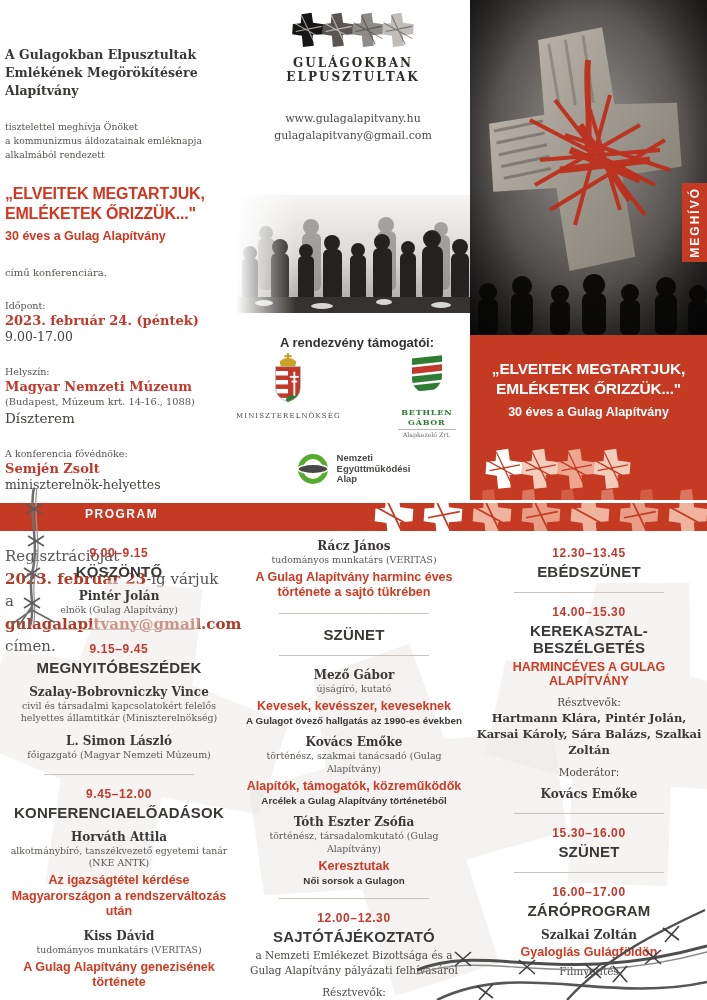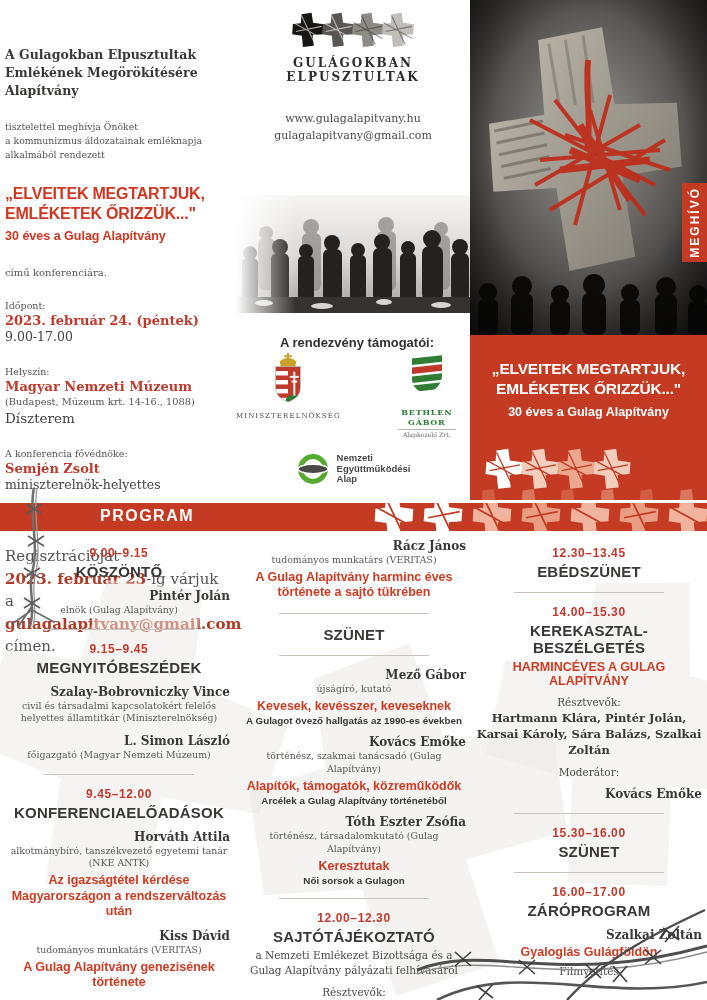--- a/index.html
+++ b/index.html
@@ -63,37 +63,37 @@
                     line-height:1.3;color:#fff;letter-spacing:-.2px;text-align:center;}
   .red-box-sub{margin-top:6px;font-family:"Liberation Sans",sans-serif;font-weight:bold;
                font-size:12.5px;color:#fff;text-align:center;}
   .red-box-crosses{position:absolute;left:16px;top:113px;display:flex;}
   .red-box-crosses svg{margin:0 -3px;}
   .red-box-strip{position:absolute;left:0;top:153px;width:237px;display:flex;opacity:.55;}
 
   
   .band{position:absolute;left:0;top:503px;width:707px;height:28px;background:var(--red);
         z-index:3;overflow:hidden;}
-  .band-label{position:absolute;left:100px;top:4px;color:#fff;font-family:"Liberation Sans",sans-serif;
-              font-weight:bold;font-size:16px;letter-spacing:1.5px;}
+  .band-label{position:absolute;left:85px;top:4px;color:#fff;font-family:"Liberation Sans",sans-serif;
+              font-weight:bold;font-size:12px;letter-spacing:1.5px;}
   .band-pattern{position:absolute;left:372px;top:-9px;display:flex;gap:5px;}
 
   
   .col{position:absolute;z-index:2;text-align:center;}
   .col1{left:8px;top:546px;width:222px;}
   .col2{left:242px;top:539px;width:224px;}
   .col3{left:476px;top:546px;width:226px;}
   .col > :first-child{margin-top:0;}
   .p-time{color:var(--red-time);font-family:"Liberation Sans",sans-serif;font-weight:bold;
           font-size:12px;letter-spacing:.6px;margin-top:12px;}
   .p-heading{color:#3a3836;font-family:"Liberation Sans",sans-serif;font-weight:bold;
              font-size:15px;letter-spacing:.2px;margin-top:3px;}
   .p-redheading{color:var(--red-text);font-family:"Liberation Sans",sans-serif;font-weight:bold;
                 font-size:12.5px;margin-top:4px;}
-  .p-name{font-weight:bold;font-size:12px;color:#3a3836;margin-top:9px;text-align:right;}
+  .p-name{font-weight:bold;font-size:12px;color:#3a3836;margin-top:9px;}
   .p-names{font-weight:bold;font-size:11.5px;color:#3a3836;margin-top:2px;line-height:1.4;}
   .p-role{font-size:9.4px;color:var(--gray);margin-top:1px;line-height:1.35;}
   .p-title{color:var(--red-text);font-family:"Liberation Sans",sans-serif;font-weight:bold;
            font-size:12.5px;line-height:1.25;margin-top:3px;}
   .p-subtitle{color:#3a3836;font-family:"Liberation Sans",sans-serif;font-weight:bold;
               font-size:9.8px;margin-top:1px;}
   .p-label{font-size:10.5px;color:#4c4a48;margin-top:8px;}
   .p-text{font-size:10.5px;color:#4c4a48;margin-top:3px;line-height:1.4;}
   .p-divider{width:150px;border-top:1px solid #cac3bb;margin:12px auto;}
 

